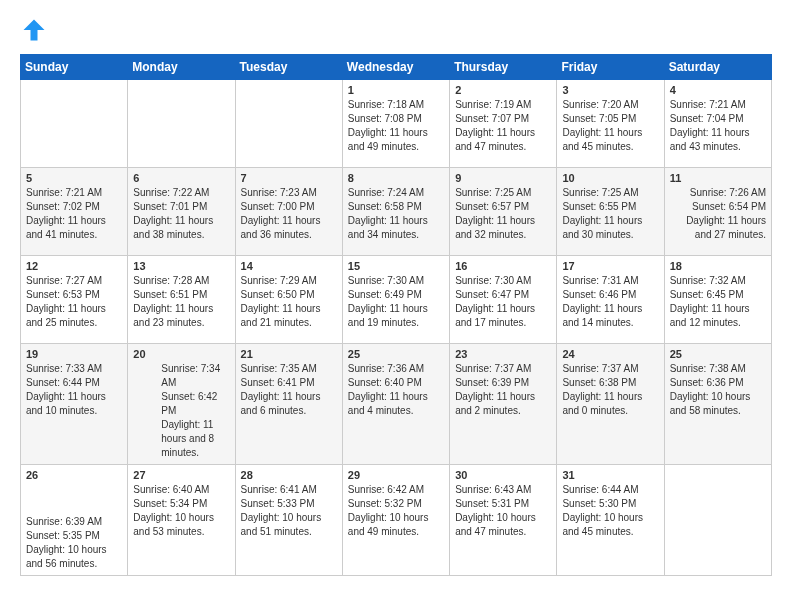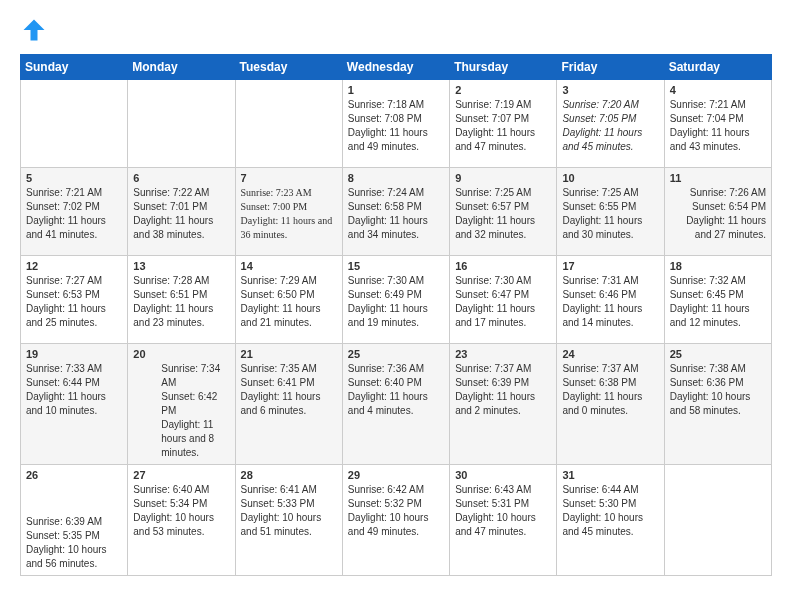--- a/index.html
+++ b/index.html
@@ -140,21 +140,21 @@
 Daylight: 11 hours and 49 minutes.</div>
           </td>
           <td>
             <span class="day-number">2</span>
             <div class="day-info" style="white-space: pre-line;">Sunrise: 7:19 AM
 Sunset: 7:07 PM
 Daylight: 11 hours and 47 minutes.</div>
           </td>
           <td>
             <span class="day-number">3</span>
-            <div class="day-info" style="white-space: pre-line; font-style: italic;">Sunrise: 7:20 AM
+            <div class="day-info" style="white-space: pre-line;">Sunrise: 7:20 AM
 Sunset: 7:05 PM
 Daylight: 11 hours and 45 minutes.</div>
           </td>
           <td>
             <span class="day-number">4</span>
             <div class="day-info" style="white-space: pre-line;">Sunrise: 7:21 AM
 Sunset: 7:04 PM
 Daylight: 11 hours and 43 minutes.</div>
           </td>
         </tr>
@@ -166,21 +166,21 @@
 Daylight: 11 hours and 41 minutes.</div>
           </td>
           <td>
             <span class="day-number">6</span>
             <div class="day-info" style="white-space: pre-line;">Sunrise: 7:22 AM
 Sunset: 7:01 PM
 Daylight: 11 hours and 38 minutes.</div>
           </td>
           <td>
             <span class="day-number">7</span>
-            <div class="day-info" style="white-space: pre-line; font-family: Liberation Serif, serif;">Sunrise: 7:23 AM
+            <div class="day-info" style="white-space: pre-line;">Sunrise: 7:23 AM
 Sunset: 7:00 PM
 Daylight: 11 hours and 36 minutes.</div>
           </td>
           <td>
             <span class="day-number">8</span>
             <div class="day-info" style="white-space: pre-line;">Sunrise: 7:24 AM
 Sunset: 6:58 PM
 Daylight: 11 hours and 34 minutes.</div>
           </td>
           <td>

